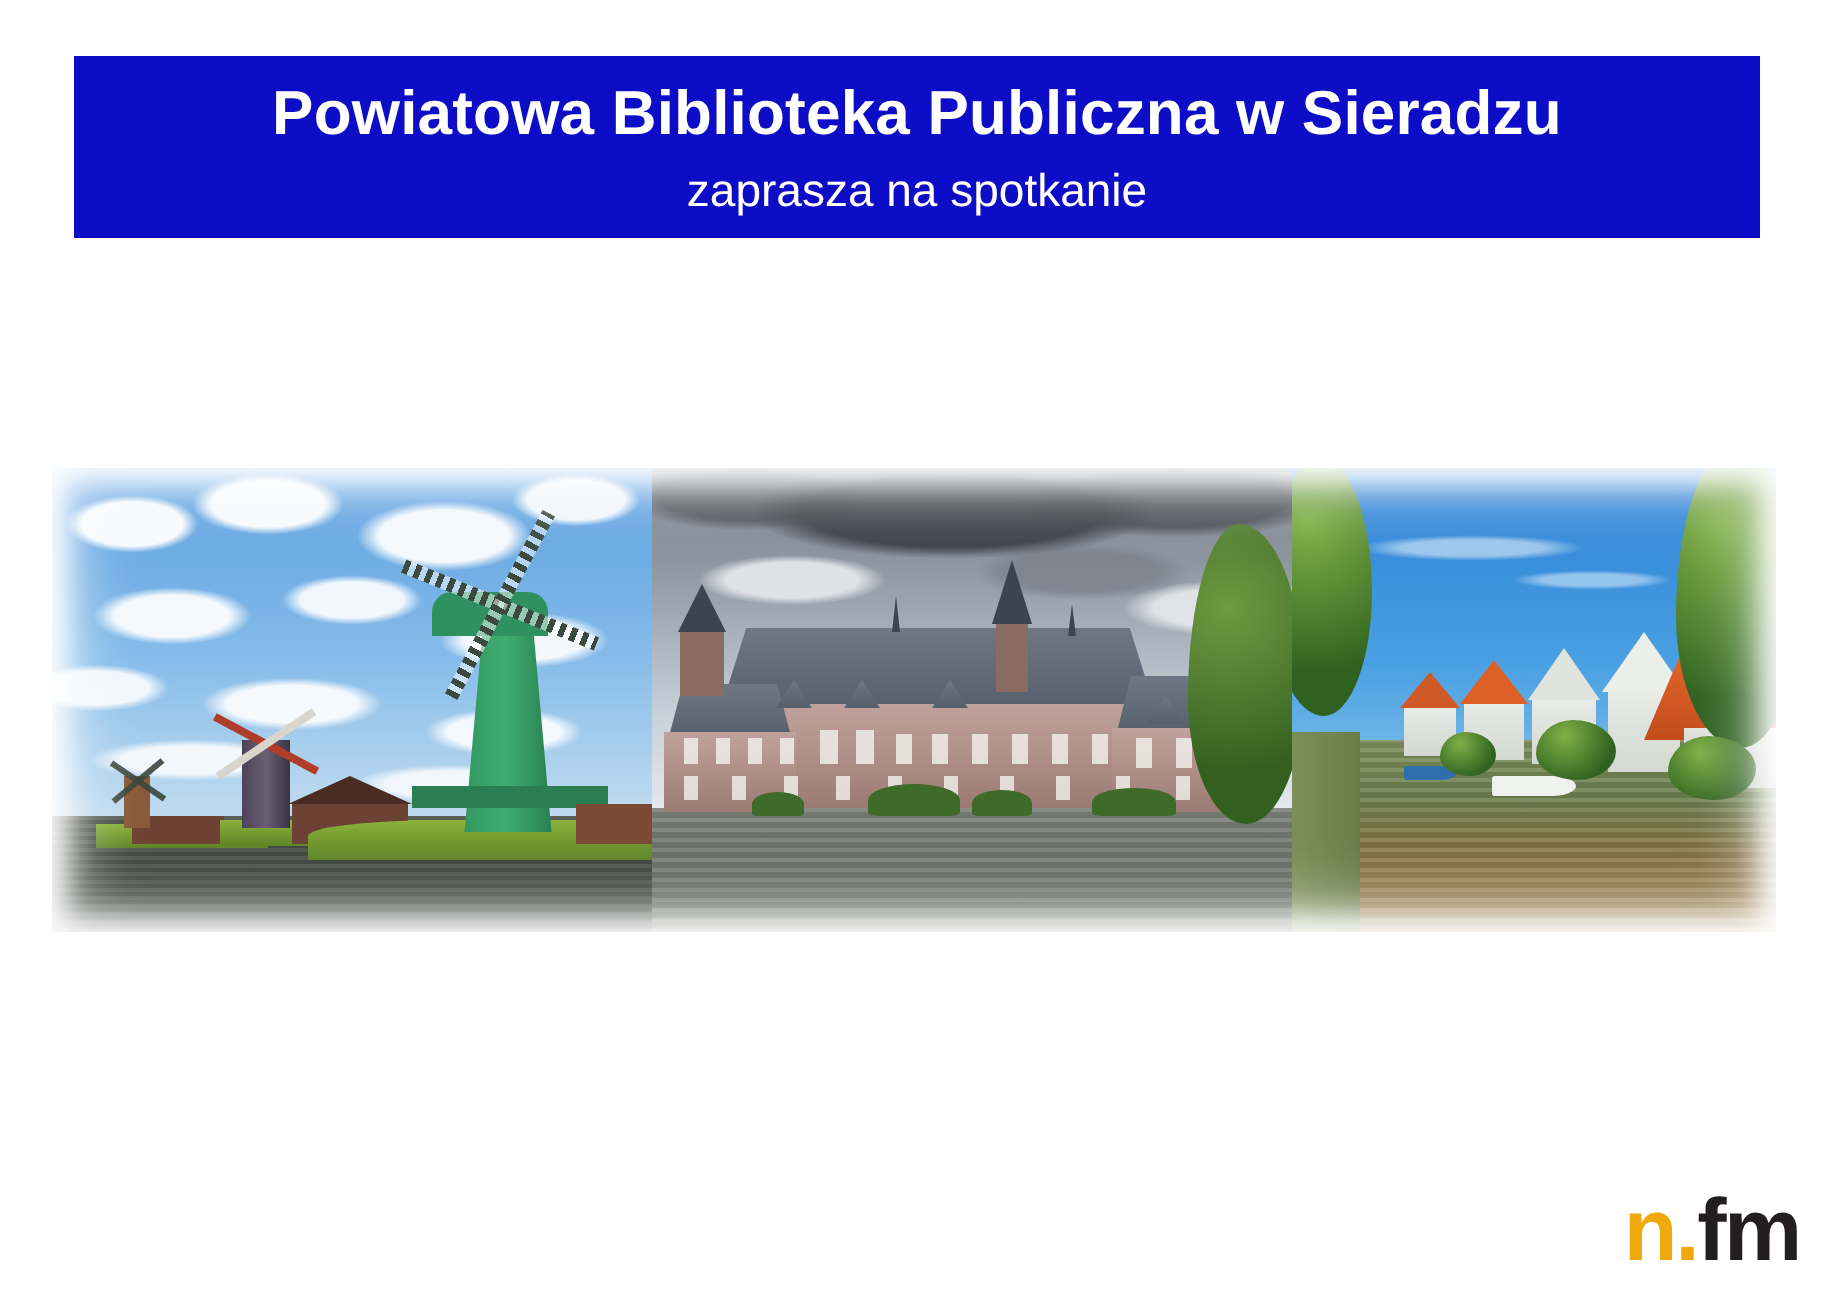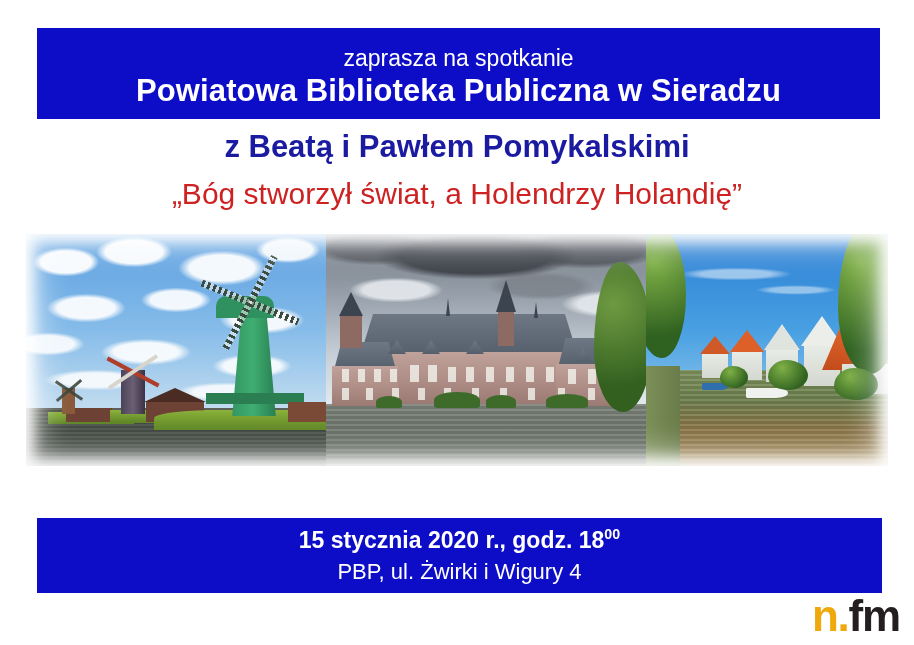--- a/index.html
+++ b/index.html
@@ -288,28 +288,24 @@
   #logo-asze{ color: #231f20; }
   #logo-dot { color: #f0a90c; }
   #logo-fm  { color: #231f20; }
 </style>
 </head>
 <body>
 
 <div id="poster">
 
   <div class="banner" id="top-banner">
+    <div id="org-name">Powiatowa Biblioteka Publiczna w Sieradzu</div>
     <div id="invite-line">zaprasza na spotkanie</div>
-    <div id="org-name">Powiatowa Biblioteka Publiczna w Sieradzu</div>
   </div>
 
-  <div id="headline-block">
-    <div id="guests-line">z Beatą i Pawłem Pomykalskimi</div>
-    <div id="book-title-line">„Bóg stworzył świat, a Holendrzy Holandię”</div>
-  </div>
 
   <div id="photo-strip">
 
     <div class="photo" id="photo-windmills">
       <div class="ph1-sky"></div>
       <div class="ph1-water"></div>
 
       <div class="ph1-bank" style="left:22px;width:86px;bottom:42px;height:12px;"></div>
       <div class="ph1-house" style="left:40px;bottom:44px;width:46px;height:14px;"></div>
       <div class="ph1-mill" style="left:36px;bottom:52px;width:13px;height:26px;background:#8a5a3a;"></div>
@@ -410,26 +406,20 @@
       <div class="ph3-boat" style="left:56px;bottom:76px;width:26px;height:7px;background:#2f6fae;"></div>
 
       <div class="ph3-tree" style="left:-10px;top:-6px;width:50px;height:130px;"></div>
       <div class="ph3-tree" style="right:-12px;top:-10px;width:62px;height:150px;"></div>
       <div class="ph3-tree" style="left:122px;bottom:76px;width:40px;height:30px;"></div>
       <div class="ph3-tree" style="left:188px;bottom:66px;width:44px;height:32px;"></div>
       <div class="ph3-tree" style="left:74px;bottom:78px;width:28px;height:22px;"></div>
     </div>
   </div>
 
-  <div class="banner" id="bottom-banner">
-    <div id="event-datetime">
-      <span>15 stycznia 2020 r., godz. 18</span><sup>00</sup>
-    </div>
-    <div id="event-venue">PBP, ul. Żwirki i Wigury 4</div>
-  </div>
 
   <div id="nasze-logo">
     <span id="logo-n">n</span>
       <span id="logo-dot">.</span>
       <span id="logo-fm">fm</span>
   </div>
 
 </div>
 
 </body></html>

